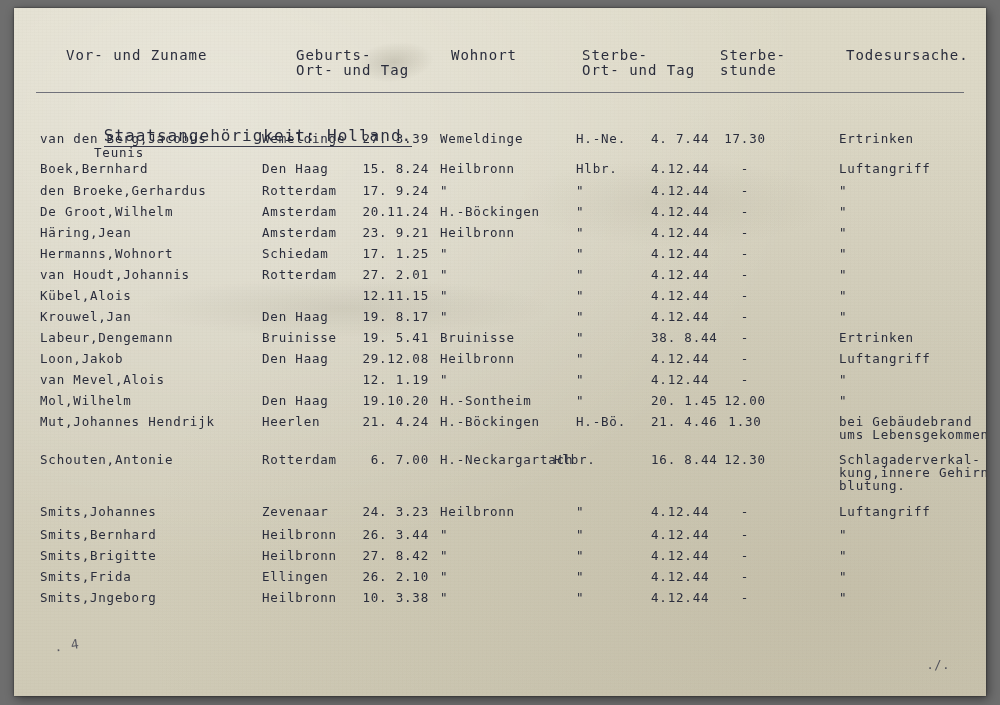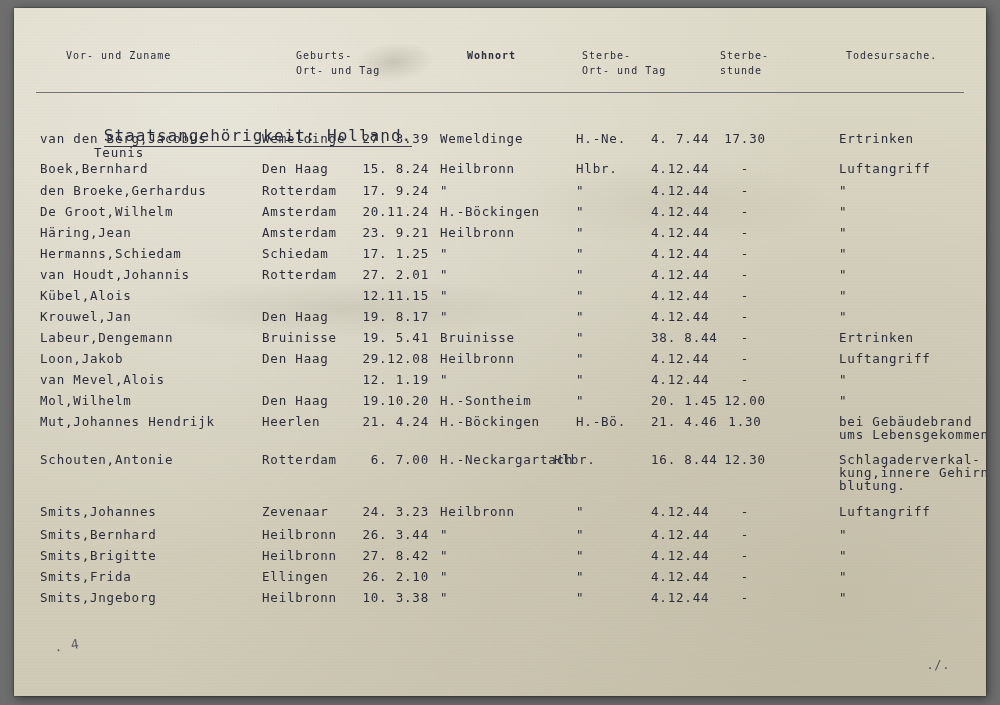--- a/index.html
+++ b/index.html
@@ -72,21 +72,21 @@
     position: absolute;
     top: 32px;
     left: 0;
     width: 100%;
     height: 46px;
   }
   .hdr .cell {
     position: absolute;
     white-space: pre;
     line-height: 15px;
-    font-size: 10px;
+    font-size: 14px;
     letter-spacing: 1px;
   }
   .rule {
     position: absolute;
     left: 22px;
     top: 84px;
     width: 928px;
     height: 1px;
     background: #4a4c5c;
     opacity: 0.75;
@@ -161,21 +161,21 @@
   <div class="smudge1"></div>
   <div class="smudge2"></div>
   <div class="smudge3"></div>
 
   <div class="sheet-inner">
 
     <div class="hdr">
       <div class="cell" style="left:52px;  top:8px;">Vor- und Zuname</div>
       <div class="cell" style="left:282px; top:8px;">Geburts-
 Ort- und Tag</div>
-      <div class="cell" style="left:453px; top:8px;font-weight:bold;">Wohnort</div>
+      <div class="cell" style="left:437px; top:8px;">Wohnort</div>
       <div class="cell" style="left:568px; top:8px;">Sterbe-
 Ort- und Tag</div>
       <div class="cell" style="left:706px; top:8px;">Sterbe-
 stunde</div>
       <div class="cell" style="left:832px; top:8px;">Todesursache.</div>
     </div>
 
     <div class="rule"></div>
 
     <div class="section-title">
@@ -234,21 +234,21 @@
         <div class="c bort">Amsterdam</div>
         <div class="c btag">23. 9.21</div>
         <div class="c wohn">Heilbronn</div>
         <div class="c sort">"</div>
         <div class="c stag">4.12.44</div>
         <div class="c stunde">-</div>
         <div class="c cause">"</div>
       </div>
 
       <div class="row">
-        <div class="c name">Hermanns,Schiedam</div>
+        <div class="c name">Hermanns,Wohnort</div>
         <div class="c bort">Schiedam</div>
         <div class="c btag">17. 1.25</div>
         <div class="c wohn">"</div>
         <div class="c sort">"</div>
         <div class="c stag">4.12.44</div>
         <div class="c stunde">-</div>
         <div class="c cause">"</div>
       </div>
 
       <div class="row">

